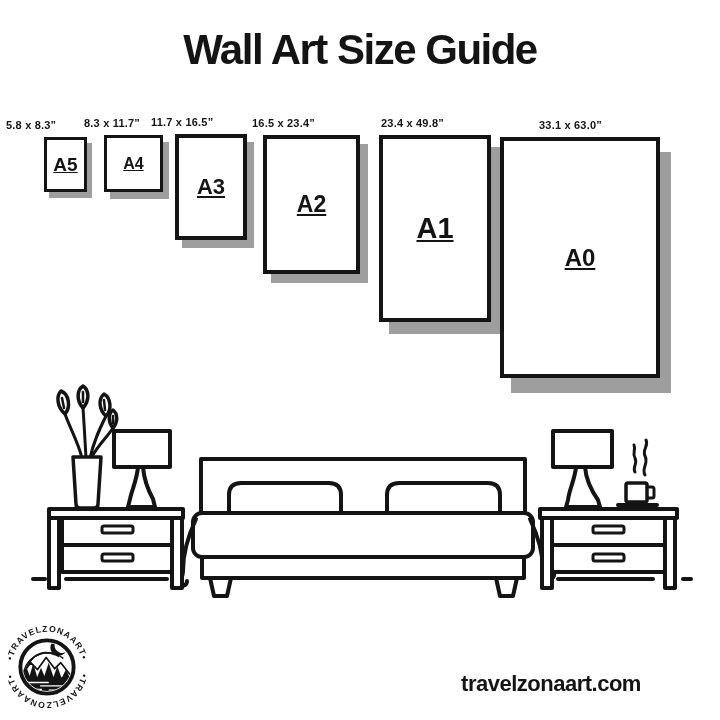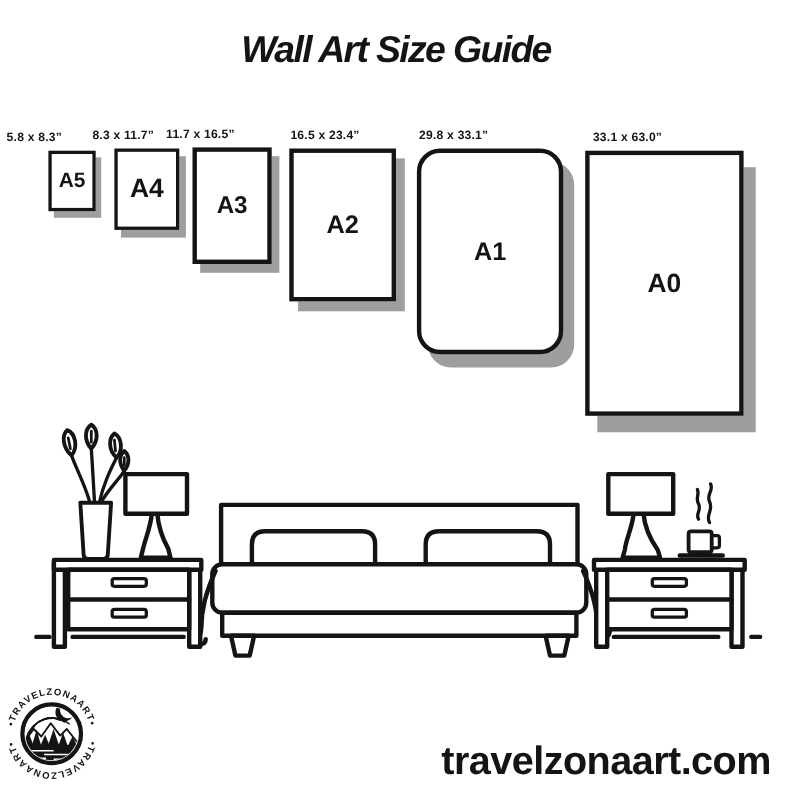--- a/index.html
+++ b/index.html
@@ -9,64 +9,65 @@
   }
   html,body{margin:0;padding:0;}
   body{
     width:720px;height:720px;position:relative;overflow:hidden;
     background:var(--bg);
     font-family:"Liberation Sans", sans-serif;
     color:var(--ink);
   }
   .title{
     position:absolute;left:0;right:0;top:26px;
-    text-align:center;font-size:34px;font-weight:bold;letter-spacing:-1.5px;font-style:italic;
+    text-align:center;font-size:42px;font-weight:bold;letter-spacing:-1.5px;
   }
   .dim-label{
     position:absolute;width:120px;text-align:left;
     font-size:11px;font-weight:bold;letter-spacing:0.2px;white-space:nowrap;
   }
   .frame{
     position:absolute;background:#fff;border-style:solid;border-color:var(--ink);
     box-sizing:border-box;display:flex;align-items:center;justify-content:center;
     font-weight:bold;
+    text-decoration:underline;
   }
   .dl-a5{left:6px;  top:119px;}
   .dl-a4{left:74px; top:117px;margin-left:10px;}
   .dl-a3{left:151px;top:116px;}
-  .dl-a2{left:264px;top:117px;}
+  .dl-a2{left:252px;top:117px;}
   .dl-a1{left:381px;top:117px;}
   .dl-a0{left:539px;top:119px;}
   .fr-a5{left:44px; top:137px;width:43px; height:55px; border-width:3px;font-size:19px;box-shadow:5px 6px 0 var(--shadow);}
-  .fr-a4{left:104px;top:135px;width:59px; height:74px; border-width:3px;font-size:24px;box-shadow:6px 7px 0 var(--shadow);}
+  .fr-a4{left:104px;top:135px;width:59px; height:57px; border-width:3px;font-size:16px;box-shadow:6px 7px 0 var(--shadow);}
   .fr-a3{left:175px;top:134px;width:72px; height:106px;border-width:4px;font-size:22px;box-shadow:7px 8px 0 var(--shadow);}
   .fr-a2{left:263px;top:135px;width:97px; height:139px;border-width:4px;font-size:23px;box-shadow:8px 9px 0 var(--shadow);}
-  .fr-a1{left:379px;top:135px;width:133px;height:187px;border-width:4px;font-size:23px;box-shadow:10px 12px 0 var(--shadow);border-radius:21px;}
-  .fr-a0{left:532px;top:137px;width:144px;height:241px;border-width:4px;font-size:24px;box-shadow:11px 15px 0 var(--shadow);}
+  .fr-a1{left:379px;top:135px;width:112px;height:187px;border-width:4px;font-size:29px;box-shadow:10px 12px 0 var(--shadow);}
+  .fr-a0{left:500px;top:137px;width:160px;height:241px;border-width:4px;font-size:24px;box-shadow:11px 15px 0 var(--shadow);}
   .scene{position:absolute;left:20px;top:380px;}
   .logo{position:absolute;left:4px;top:624px;}
   .logo text{
     font-family:"Liberation Sans", sans-serif;
     font-size:10px;font-weight:bold;letter-spacing:1.2px;fill:var(--ink);
   }
   .website{
     position:absolute;left:401px;top:671px;width:300px;
-    text-align:center;font-size:36px;font-weight:bold;letter-spacing:-0.5px;white-space:nowrap;
+    text-align:center;font-size:22px;font-weight:bold;letter-spacing:-0.5px;white-space:nowrap;
   }
 </style>
 </head>
 <body>
 
 <div class="title">Wall Art Size Guide</div>
 
 <div class="dim-label dl-a5">5.8 x 8.3”</div>
 <div class="dim-label dl-a4">8.3 x 11.7”</div>
 <div class="dim-label dl-a3">11.7 x 16.5”</div>
 <div class="dim-label dl-a2">16.5 x 23.4”</div>
-<div class="dim-label dl-a1">29.8 x 33.1”</div>
+<div class="dim-label dl-a1">23.4 x 49.8”</div>
 <div class="dim-label dl-a0">33.1 x 63.0”</div>
 
 <div class="frame fr-a5">
     <span>A5</span>
   </div>
 <div class="frame fr-a4">
     <span>A4</span>
   </div>
 <div class="frame fr-a3">
     <span>A3</span>

